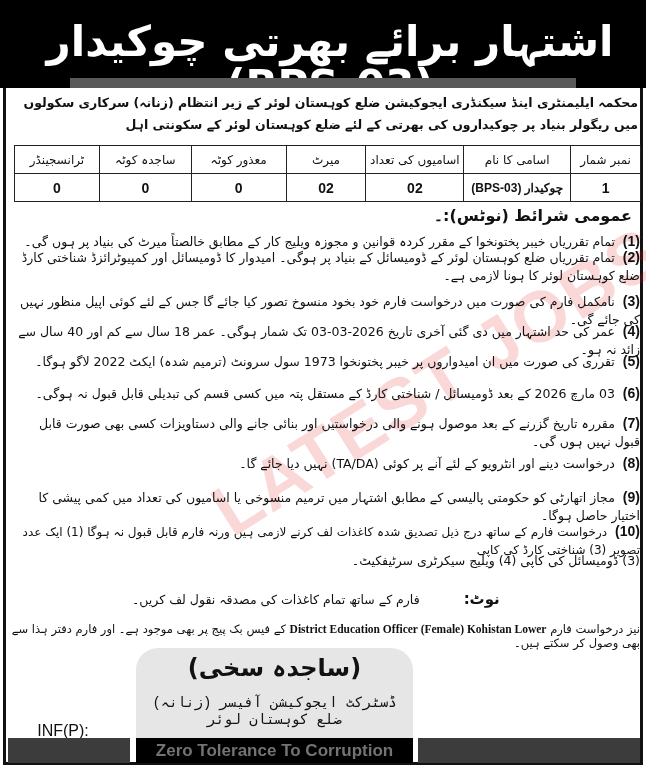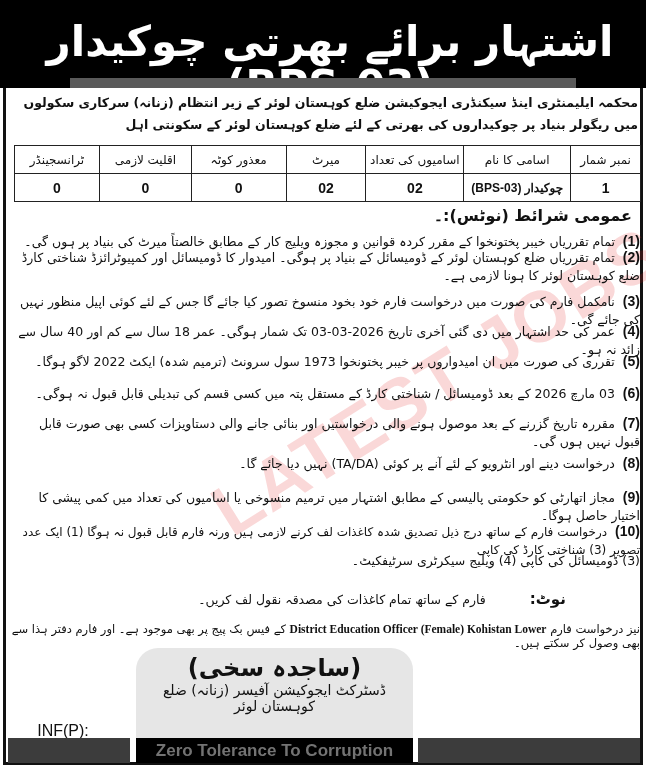--- a/index.html
+++ b/index.html
@@ -47,21 +47,21 @@
   }
 
   .terms { position: absolute; left: 14px; top: 232px; width: 626px; }
   .term {
     position: absolute; right: 0; width: 626px; direction: rtl; text-align: right;
     font-size: 12.5px; line-height: 18px;
   }
   .term .tnum { font-family: "Liberation Sans", sans-serif; font-weight: bold; font-size: 14px; margin-left: 8px; }
 
   .note-row {
-    position: absolute; right: 14px; top: 590px; width: 500px; direction: rtl; text-align: center; font-size: 12.5px;
+    position: absolute; right: 14px; top: 590px; width: 500px; direction: rtl; text-align: left; font-size: 12.5px;
   }
   .note-label { font-weight: bold; font-size: 15px; margin-left: 40px; }
   .footer-line {
     position: absolute; left: 10px; top: 622px; width: 630px; direction: rtl; text-align: right; font-size: 11.5px;
   }
   .footer-line .en { font-family: Liberation Serif, serif; font-weight: bold; }
 
   .watermark {
     position: absolute; left: 170px; top: 260px; width: 330px; height: 240px;
     pointer-events: none;
@@ -71,21 +71,21 @@
     font-weight: bold; font-size: 72px; color: rgba(230, 40, 40, 0.18);
     transform: rotate(-32deg); white-space: nowrap; letter-spacing: 2px;
   }
 
   .sig-box {
     position: absolute; left: 136px; top: 648px; width: 277px; height: 90px;
     background: #e6e6e6; border-top-left-radius: 22px; border-top-right-radius: 22px;
     text-align: center;
   }
   .sig-name { font-size: 24px; font-weight: bold; margin-top: 6px; direction: rtl; }
-  .sig-title { font-size: 14px; margin-top: 0; direction: rtl; }
+  .sig-title { font-size: 14px; margin-top: 12px; direction: rtl; font-family: Liberation Mono, monospace; }
 
   .zero-bar {
     position: absolute; left: 136px; top: 738px; width: 277px; height: 25px;
     background: #000; color: #737373; text-align: center; font-family: "Liberation Sans", sans-serif;
     font-weight: bold; font-size: 17px; line-height: 25px;
   }
   .gray-left { position: absolute; left: 8px; top: 738px; width: 122px; height: 25px; background: #3c3c3c; }
   .gray-right { position: absolute; left: 418px; top: 738px; width: 222px; height: 25px; background: #3c3c3c; }
 
   .inf {
@@ -112,21 +112,21 @@
 </div>
 
 <table class="posts">
   <thead>
     <tr>
       <th style="width:70px">نمبر شمار</th>
       <th style="width:107px">اسامی کا نام</th>
       <th style="width:98px">اسامیوں کی تعداد</th>
       <th style="width:80px">میرٹ</th>
       <th style="width:95px">معذور کوٹہ</th>
-      <th style="width:92px">اقلیت لازمی</th>
+      <th style="width:92px">ساجدہ کوٹہ</th>
       <th style="width:85px">ٹرانسجینڈر</th>
     </tr>
   </thead>
   <tbody>
     <tr>
       <td>1</td>
       <td style="font-size:12px">چوکیدار (BPS-03)</td>
       <td>02</td>
       <td>02</td>
       <td>0</td>

